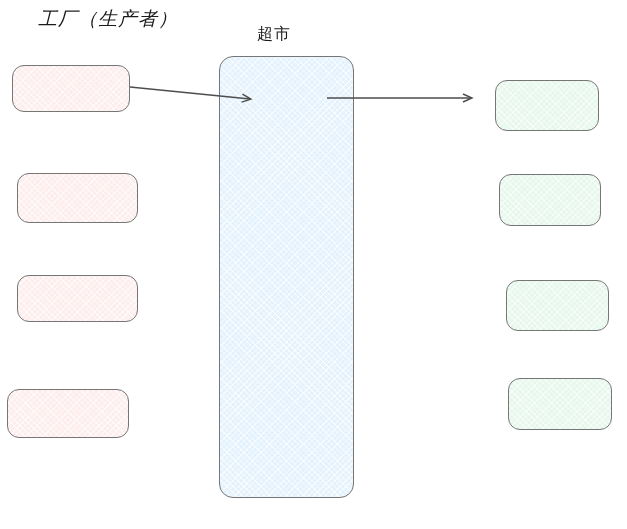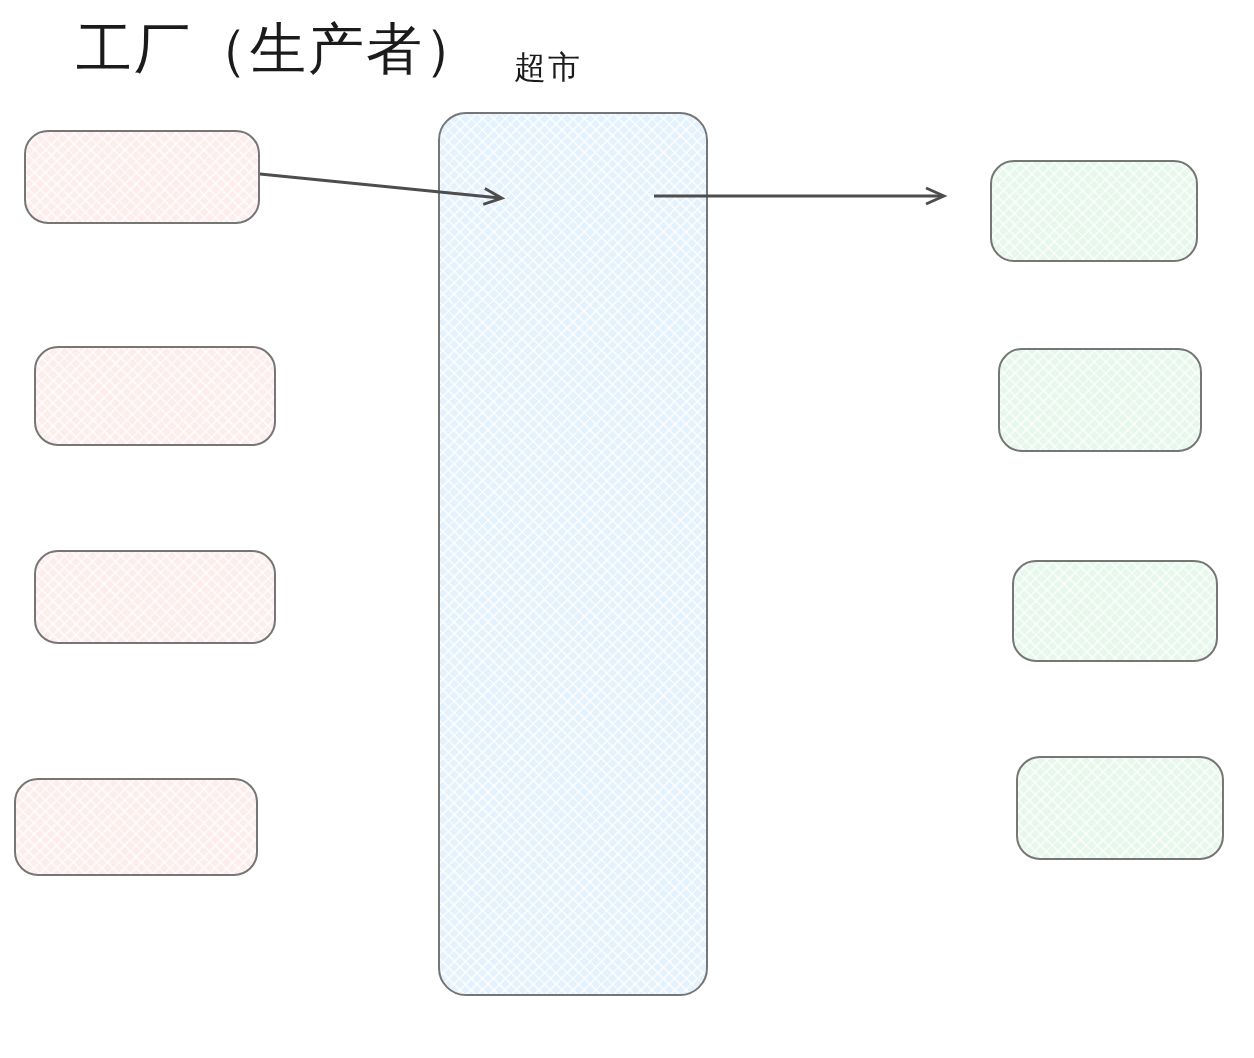--- a/index.html
+++ b/index.html
@@ -22,21 +22,21 @@
     position: relative;
     width: 627px; height: 529px;
     background: var(--canvas-bg);
   }
   .diagram-label {
     position: absolute;
     color: var(--text-color);
     white-space: nowrap;
     letter-spacing: 1px;
   }
-  .label-producers  { left: 38px;  top: 6px;  font-size: 28px; }
+  .label-producers  { left: 38px;  top: 6px;  font-size: 19px; font-style: italic; }
   .label-supermarket{ left: 257px; top: 24px; font-size: 16px; }
   .label-consumers  { left: 502px; top: 23px; font-size: 20px; }
 
   .shape {
     position: absolute;
     border: 1.5px solid var(--shape-border);
     border-radius: 12px;
     
     background-image:
       repeating-linear-gradient(45deg,  rgba(255,255,255,0.6) 0 1px, transparent 1px 4px),

